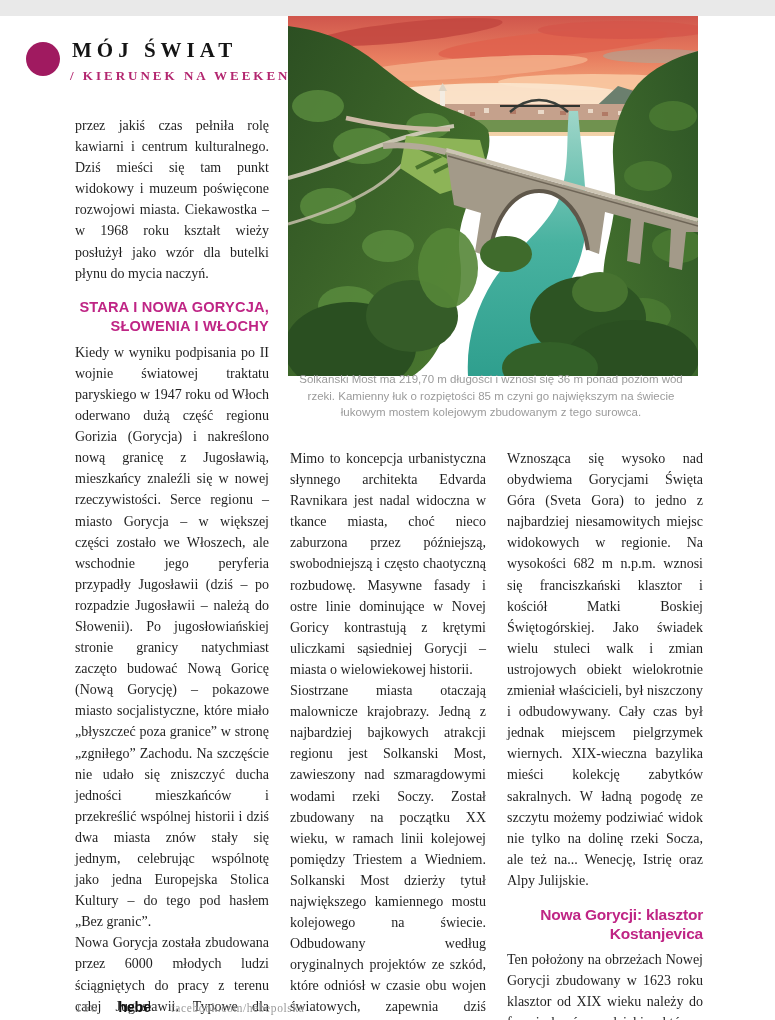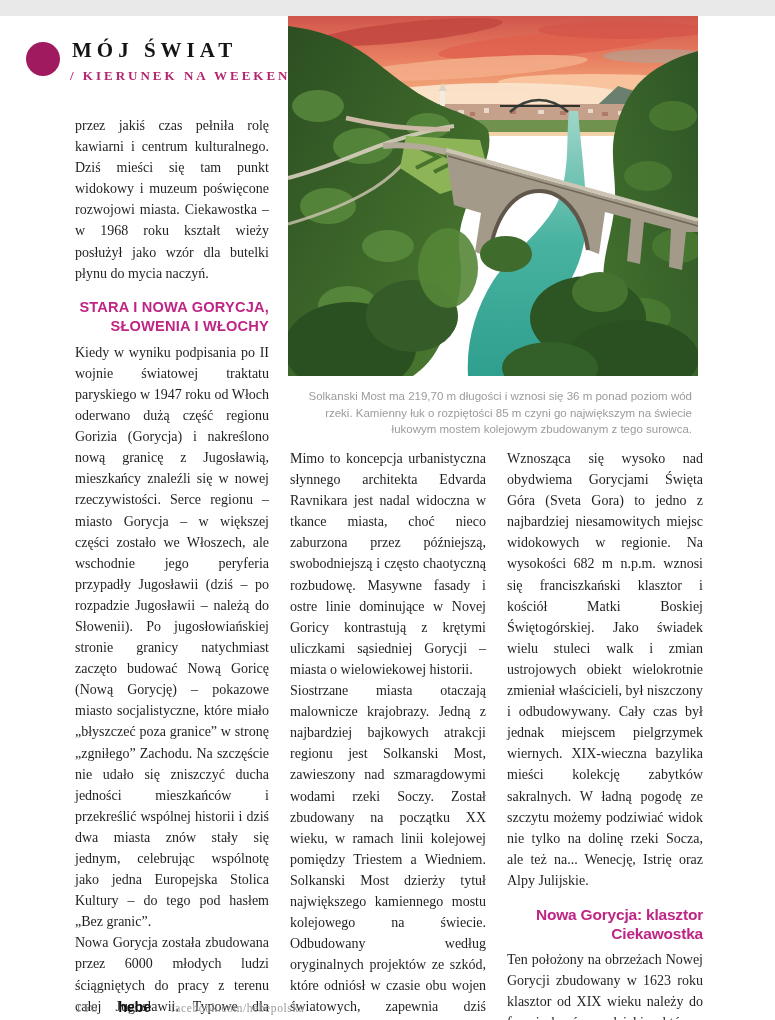--- a/index.html
+++ b/index.html
@@ -18,23 +18,23 @@
   }
   .section-kicker{
     position:absolute;left:44px;top:30px;white-space:nowrap;
     font-family:"Liberation Serif",serif;font-weight:700;font-size:13px;
     letter-spacing:3px;color:#b3266f;
   }
   
   .photo{position:absolute;left:288px;top:0;width:410px;height:360px;overflow:hidden;}
   .photo svg{display:block;}
   .caption{
-    position:absolute;left:290px;top:372px;width:402px;
+    position:absolute;left:290px;top:355px;width:402px;
     font-family:"Liberation Sans",sans-serif;font-size:11.5px;line-height:16.5px;
-    color:#9b9b9b;text-align:right;
+    color:#9b9b9b;text-align:center;
   }
   
   .col{position:absolute;width:196px;}
   .col-left{left:75px;top:99px;width:194px;}
   .col-mid{left:290px;top:432px;}
   .col-right{left:507px;top:432px;}
   .bp{
     font-size:14px;line-height:21.1px;text-align:justify;margin:0 0 0 0;
     text-justify:inter-word;hyphens:auto;-webkit-hyphens:auto;
   }
@@ -180,21 +180,21 @@
     <p class="bp">Nowa Gorycja została zbudowana przez 6000 młodych ludzi ściągniętych do pracy z terenu całej Jugosławii. Typowe dla socjalistycznej stylistyki budynki – oscylujące na granicy brutalizmu, modernizmu i klasycyzmu – powstawały przez kilka dekad, chociaż pierwotny, monumentalny plan architektoniczny został porzucony już w 1952 roku – z powodów finansowych.</p>
   </div>
 
   <div class="col col-mid">
     <p class="bp">Mimo to koncepcja urbanistyczna słynnego architekta Edvarda Ravnikara jest nadal widoczna w tkance miasta, choć nieco zaburzona przez późniejszą, swobodniejszą i często chaotyczną rozbudowę. Masywne fasady i ostre linie dominujące w Novej Goricy kontrastują z krętymi uliczkami sąsiedniej Gorycji – miasta o wielowiekowej historii.</p>
     <p class="bp">Siostrzane miasta otaczają malownicze krajobrazy. Jedną z najbardziej bajkowych atrakcji regionu jest Solkanski Most, zawieszony nad szmaragdowymi wodami rzeki Soczy. Został zbudowany na początku XX wieku, w ramach linii kolejowej pomiędzy Triestem a Wiedniem. Solkanski Most dzierży tytuł największego kamiennego mostu kolejowego na świecie. Odbudowany według oryginalnych projektów ze szkód, które odniósł w czasie obu wojen światowych, zapewnia dziś niezapomniane widoki w czasie podróży zabytkowym parowozem i skoki na bungee.</p>
   </div>
 
   <div class="col col-right">
     <p class="bp">Wznosząca się wysoko nad obydwiema Gorycjami Święta Góra (Sveta Gora) to jedno z najbardziej niesamowitych miejsc widokowych w regionie. Na wysokości 682 m n.p.m. wznosi się franciszkański klasztor i kościół Matki Boskiej Świętogórskiej. Jako świadek wielu stuleci walk i zmian ustrojowych obiekt wielokrotnie zmieniał właścicieli, był niszczony i odbudowywany. Cały czas był jednak miejscem pielgrzymek wiernych. XIX-wieczna bazylika mieści kolekcję zabytków sakralnych. W ładną pogodę ze szczytu możemy podziwiać widok nie tylko na dolinę rzeki Socza, ale też na... Wenecję, Istrię oraz Alpy Julijskie.</p>
-    <h3 class="hp">Nowa Gorycja: klasztor Ciekawostka</h3>
+    <h3 class="hp">Nowa Gorycji: klasztor Kostanjevica</h3>
     <p class="bp"><span>Ten położony na obrzeżach Nowej Gorycji zbudowany w 1623 roku klasztor od XIX wieku należy do franciszkanów, dzięki którym przeniesiono tutaj kolekcję książek z klasztoru Sveta Gora. Kostanjevica jest miejscem</span></p>
   </div>
 
   <div class="footer">
     <span class="pageno">156</span>
     <span class="brand">hebe</span>
     <span class="fblink">facebook.com/hebepolska</span>
   </div>
 
 </div>

